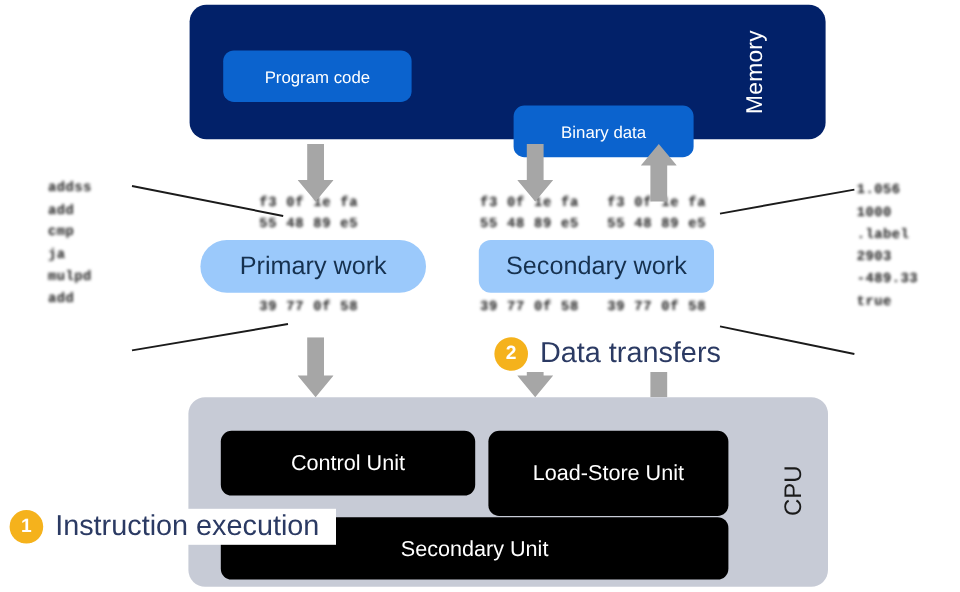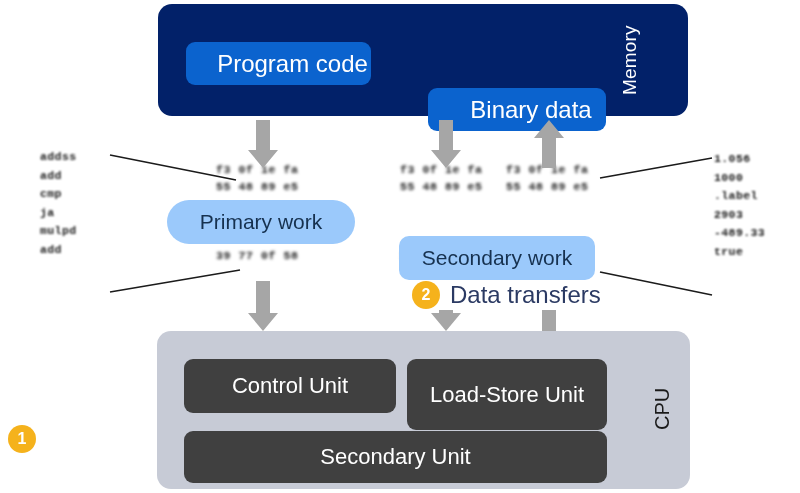--- a/index.html
+++ b/index.html
@@ -42,45 +42,44 @@
     letter-spacing: .2px;
   }
 
   .mem-chip {
     position: absolute;
     top: 42px;
     height: 43px;
     background: #0b63ce;
     border-radius: 9px;
     color: #ffffff;
-    font-size: 24px;
-    display: flex;
-    align-items: center;
-    justify-content: center;
-    padding-left: 28px;
+    font-size: 14px;
+    display: flex;
+    align-items: center;
+    justify-content: center;
   }
   .mem-chip.code  { left: 186px; width: 157px; }
   .mem-chip.bdata { left: 428px; width: 150px; margin-top: 46px; }
 
   
   .work-chip {
     position: absolute;
     top: 200px;
     height: 44px;
     background: #9bc9fb;
     border-radius: 10px;
     color: #16314f;
     font-size: 21px;
     display: flex;
     align-items: center;
     justify-content: center;
     z-index: 6;
   }
   .work-chip.primary   { left: 167px; width: 188px; border-radius: 22px; }
-  .work-chip.secondary { left: 399px; width: 196px; margin-top: 36px; }
+  .work-chip.secondary { left: 399px; width: 196px; }
 
   
   .hex-block {
     position: absolute;
     color: #1b1b1b;
     font-family: "Liberation Mono", monospace;
     font-size: 11.5px;
     font-weight: bold;
     line-height: 17px;
     letter-spacing: .6px;
@@ -135,24 +134,24 @@
     color: #1a1a1a;
     font-size: 20px;
     display: flex;
     align-items: center;
     justify-content: center;
     writing-mode: vertical-rl;
     transform: rotate(180deg);
   }
   .cpu-unit {
     position: absolute;
-    background: #404040;
+    background: #000000;
     border-radius: 9px;
     color: #ffffff;
-    font-size: 22px;
+    font-size: 18px;
     display: flex;
     align-items: center;
     justify-content: center;
   }
   .cpu-unit.control { left: 27px;  top: 28px;  width: 212px; height: 54px; }
   .cpu-unit.loadst  { left: 250px; top: 28px;  width: 200px; height: 71px; }
   .cpu-unit.exec    { left: 27px;  top: 100px; width: 423px; height: 52px; }
 
   
   .callout {
@@ -260,15 +259,16 @@
     <div class="cpu-label">CPU</div>
   </div>
 
   <div class="callout c2">
     <div class="badge">2</div>
     <div class="ctext">Data transfers</div>
   </div>
 
   <div class="callout c1">
     <div class="badge">1</div>
+    <div class="ctext">Instruction execution</div>
   </div>
 
 </div>
 
 </body></html>

